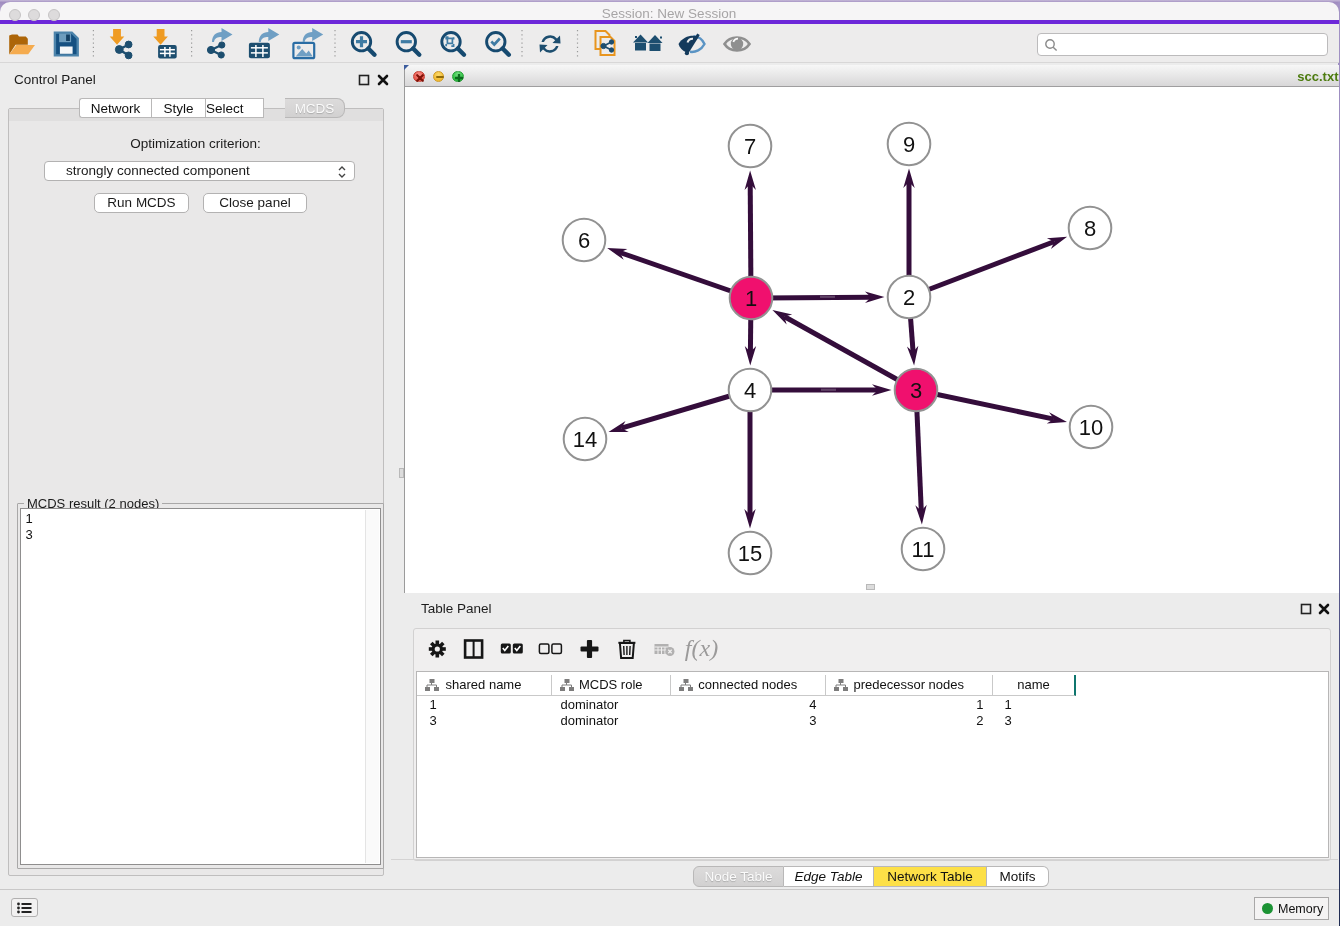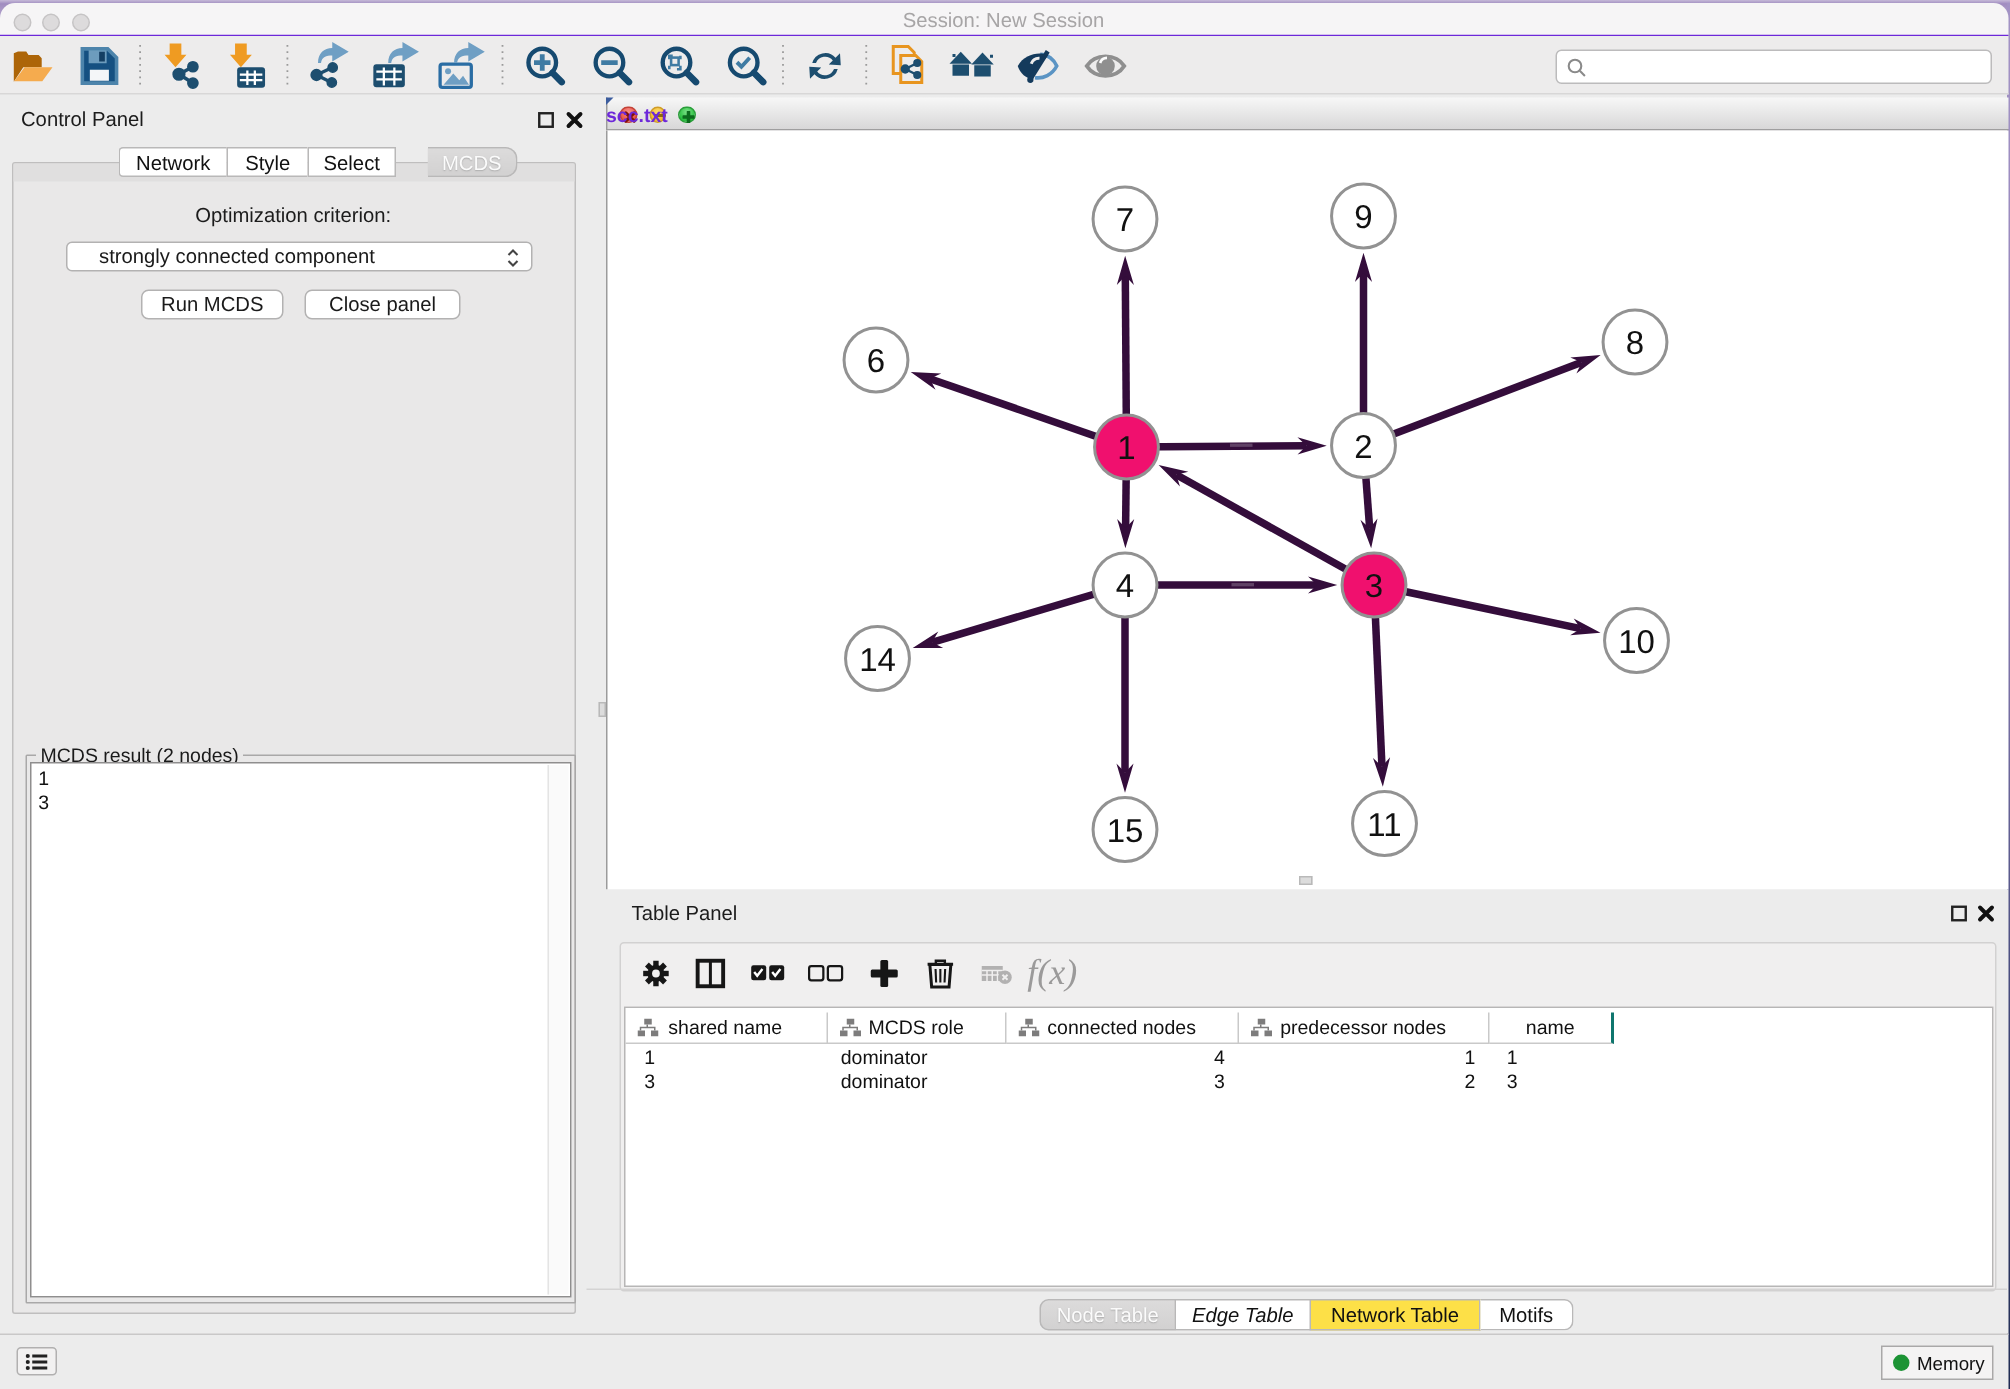--- a/index.html
+++ b/index.html
@@ -8,21 +8,21 @@
 .abs { position:absolute; }
 .hc { position:relative; border-right:1px solid #c9c9c9; border-bottom:1px solid #c9c9c9; text-align:center; line-height:19px; }
 .hc .ti { position:absolute; left:8px; top:4px; }
 .hc:last-child { border-right:1px solid #c9c9c9; }
 </style>
 </head>
 <body>
 <div class="abs" id="bg-purple-top" style="left:0;top:0;width:1340px;height:14px;background:linear-gradient(180deg,#c6bad8 0%,#a08cc0 18%,#a896c5 40%,#b4a4cc 100%);"></div>
 <div class="abs" id="bg-purple-right" style="left:1338px;top:2px;width:2px;height:924px;background:linear-gradient(180deg,#a393c5 0%,#8d7fb5 40%,#3f4677 75%,#1f2b52 100%);"></div>
 
-<div class="abs" id="titlebar" style="left:0;top:2px;width:1338.5px;height:21.5px;background:#f6f5f6;border-radius:10px 10px 0 0;border-bottom:1px solid #6d28d9;">
+<div class="abs" id="titlebar" style="left:0;top:2px;width:1338.5px;height:21.5px;background:#f6f5f6;border-radius:10px 10px 0 0;border-bottom:4px solid #6d28d9;">
   <div class="abs" style="left:8.5px;top:7px;width:12px;height:12px;border-radius:50%;background:#dddbdc;border:1px solid #c6c4c5;"></div>
   <div class="abs" style="left:28px;top:7px;width:12px;height:12px;border-radius:50%;background:#dddbdc;border:1px solid #c6c4c5;"></div>
   <div class="abs" style="left:47.5px;top:7px;width:12px;height:12px;border-radius:50%;background:#dddbdc;border:1px solid #c6c4c5;"></div>
   <div class="abs" style="left:0;top:4px;width:1338px;text-align:center;font-size:13.5px;color:#a7a5a6;">Session: New Session</div>
 </div>
 
 <div class="abs" id="toolbar" style="left:0;top:24px;width:1338.5px;height:39px;background:#edecec;border-bottom:1px solid #d8d7d7;">
   <svg class="abs" id="tb-icons" style="left:0;top:0;" width="780" height="39" viewBox="0 0 780 39">
     <g stroke="#9a9a9a" stroke-width="1.2" stroke-dasharray="1.2 3">
       <line x1="93.4" y1="6" x2="93.4" y2="34"></line>
@@ -174,21 +174,21 @@
   <svg class="abs" style="left:376.5px;top:10px;" width="12" height="12" viewBox="0 0 12 12">
       <path d="M2 2 L10 10 M10 2 L2 10" stroke="#111" stroke-width="2.6" stroke-linecap="round"></path>
     </svg>
 
   <div class="abs" style="left:8px;top:44px;width:375.5px;height:768px;background:#e9e8e8;border:1px solid #bfbebe;border-radius:2px;"></div>
   <div class="abs" style="left:9px;top:45px;width:373.5px;height:12px;background:#e0dfdf;"></div>
 
   <div class="abs" style="left:79px;top:33.5px;height:20.5px;display:flex;font-size:13.5px;">
     <div style="width:72px;background:#fff;border:1px solid #b9b8b8;border-right:none;border-radius:3px 0 0 3px;text-align:center;line-height:19px;color:#111;">Network</div>
     <div style="width:54px;background:#fff;border:1px solid #b9b8b8;border-right:none;text-align:center;line-height:19px;color:#111;">Style</div>
-    <div style="width:59px;background:#fff;border:1px solid #b9b8b8;text-align:center;line-height:19px;color:#111;">Select</div>
+    <div style="width:59px;background:#fff;border:1px solid #b9b8b8;line-height:19px;color:#111;">Select</div>
     <div style="width:60px;background:linear-gradient(#dcdbdb,#d2d1d1);border:1px solid #b9b8b8;border-left:none;border-radius:0 8px 8px 0;text-align:center;line-height:19px;color:#fbfbfb;text-shadow:0 1px 1px #aaa;margin-left:21px;">MCDS</div>
   </div>
 
   <div class="abs" style="left:0;top:71.5px;width:391px;text-align:center;font-size:13.5px;color:#1c1c1c;">Optimization criterion:</div>
 
   <div class="abs" style="left:44px;top:97px;width:311px;height:20px;background:#fff;border:1px solid #b3b2b2;border-radius:4px;font-size:13.5px;color:#1a1a1a;line-height:18px;padding-left:21px;">strongly connected component
     <svg style="position:absolute;right:8px;top:4px;" width="8" height="12" viewBox="0 0 8 12">
         <path d="M1 4 L4 1 L7 4" fill="none" stroke="#444" stroke-width="1.4"></path>
         <path d="M1 8 L4 11 L7 8" fill="none" stroke="#444" stroke-width="1.4"></path>
       </svg>
@@ -212,21 +212,21 @@
   <div class="abs" style="left:9px;top:6px;width:11.5px;height:11.5px;border-radius:50%;background:radial-gradient(circle at 50% 30%,#f8918a,#ea5a4f 65%,#e04a40);border:1px solid #c44237;"></div>
   <svg class="abs" style="left:12px;top:9px;" width="8" height="8" viewBox="0 0 8 8">
       <path d="M1.2 1.2 L6.8 6.8 M6.8 1.2 L1.2 6.8" stroke="#7e1208" stroke-width="2.1" stroke-linecap="round"></path>
     </svg>
   <div class="abs" style="left:28.5px;top:6px;width:11.5px;height:11.5px;border-radius:50%;background:radial-gradient(circle at 50% 30%,#fbd96d,#f3bd34 65%,#edb32c);border:1px solid #d09c26;"></div>
   <div class="abs" style="left:31.5px;top:11.3px;width:8px;height:2.6px;border-radius:1px;background:#8f6a08;"></div>
   <div class="abs" style="left:48px;top:6px;width:11.5px;height:11.5px;border-radius:50%;background:radial-gradient(circle at 50% 30%,#7fe08a,#2dc242 65%,#27b53c);border:1px solid #2a9e3a;"></div>
   <svg class="abs" style="left:51px;top:9px;" width="8" height="8" viewBox="0 0 8 8">
       <path d="M4 0.6 L4 7.4 M0.6 4 L7.4 4" stroke="#0c6b1d" stroke-width="2.4" stroke-linecap="round"></path>
     </svg>
-  <div class="abs" style="left:0;top:4.5px;width:100%;text-align:left;font-size:13px;font-weight:700;color:#6d28d9;">scc.txt</div>
+  <div class="abs" style="left:0;top:4.5px;width:100%;text-align:right;font-size:13px;font-weight:700;color:#4d7c0f;">scc.txt</div>
 
   <div class="abs" id="canvas" style="left:0;top:22px;width:934.5px;height:506px;background:#fff;border-left:1px solid #9b9b9b;">
   <svg width="933" height="505" viewBox="0 0 933 505" style="position:absolute;left:0;top:0;">
     <defs>
       <marker id="arr" viewBox="-22 -8 24 16" refX="-13.5" refY="0" markerWidth="24" markerHeight="16" markerUnits="userSpaceOnUse" orient="auto">
         <path d="M0,0 L-19.5,-5.7 L-13.5,0 L-19.5,5.7 Z" fill="#340d3b"></path>
       </marker>
     </defs>
     <g stroke="#340d3b" stroke-width="5" marker-end="url(#arr)">
       <line x1="346" y1="211" x2="345.2" y2="97.0"></line>

